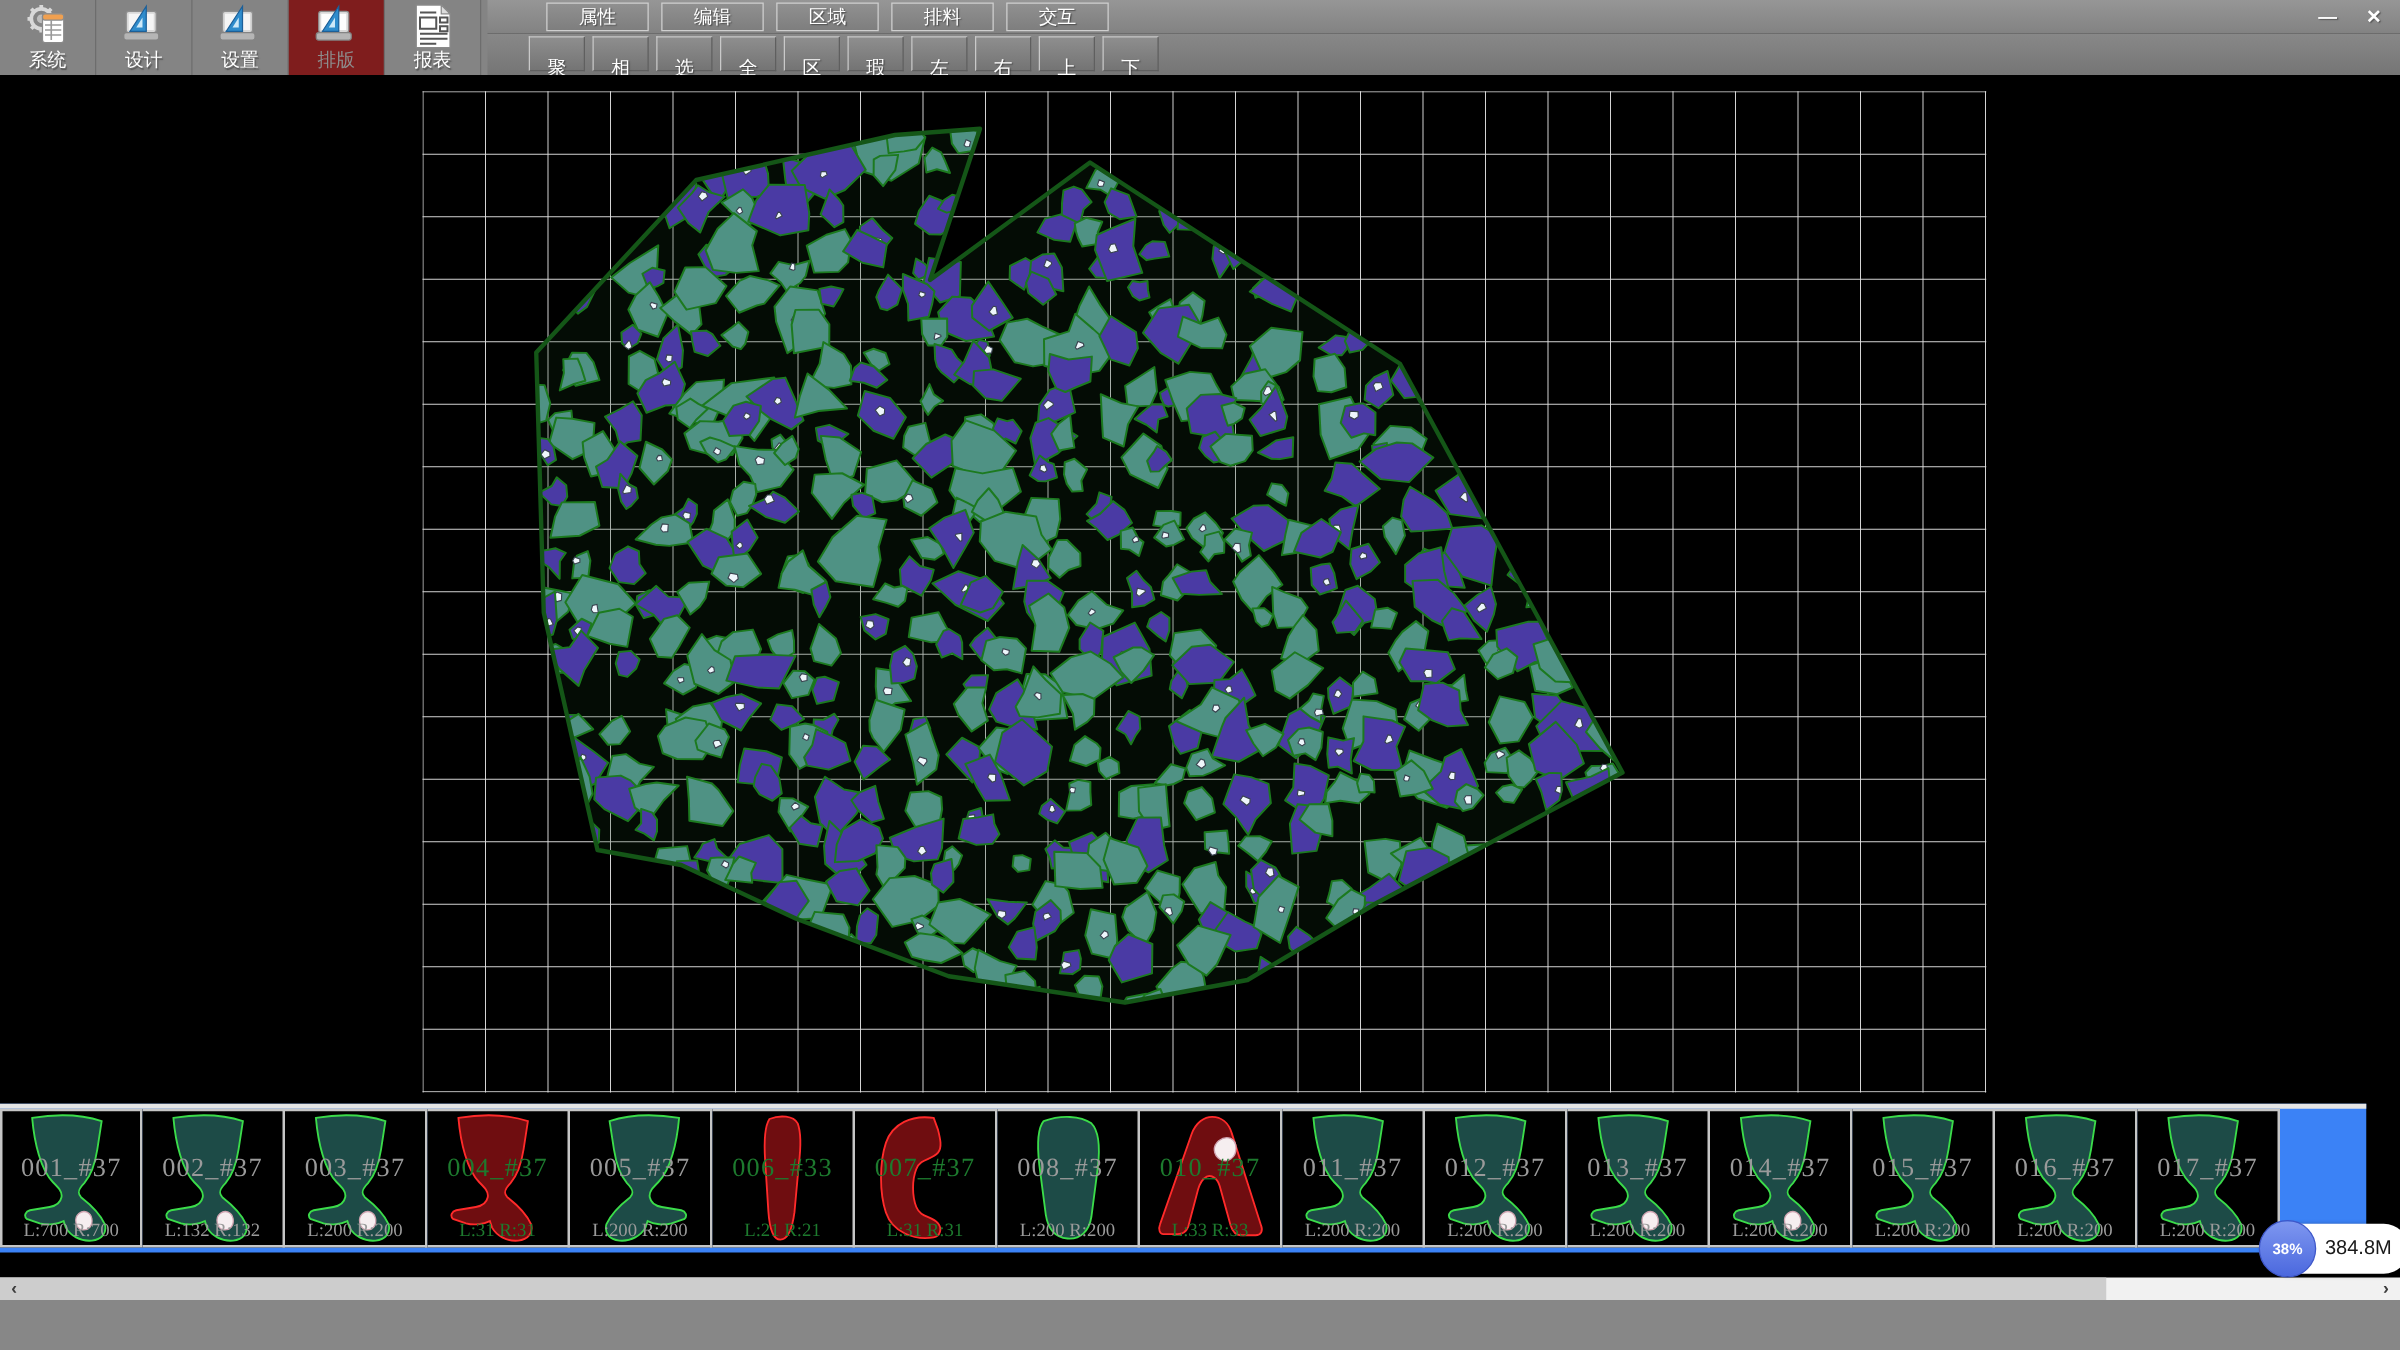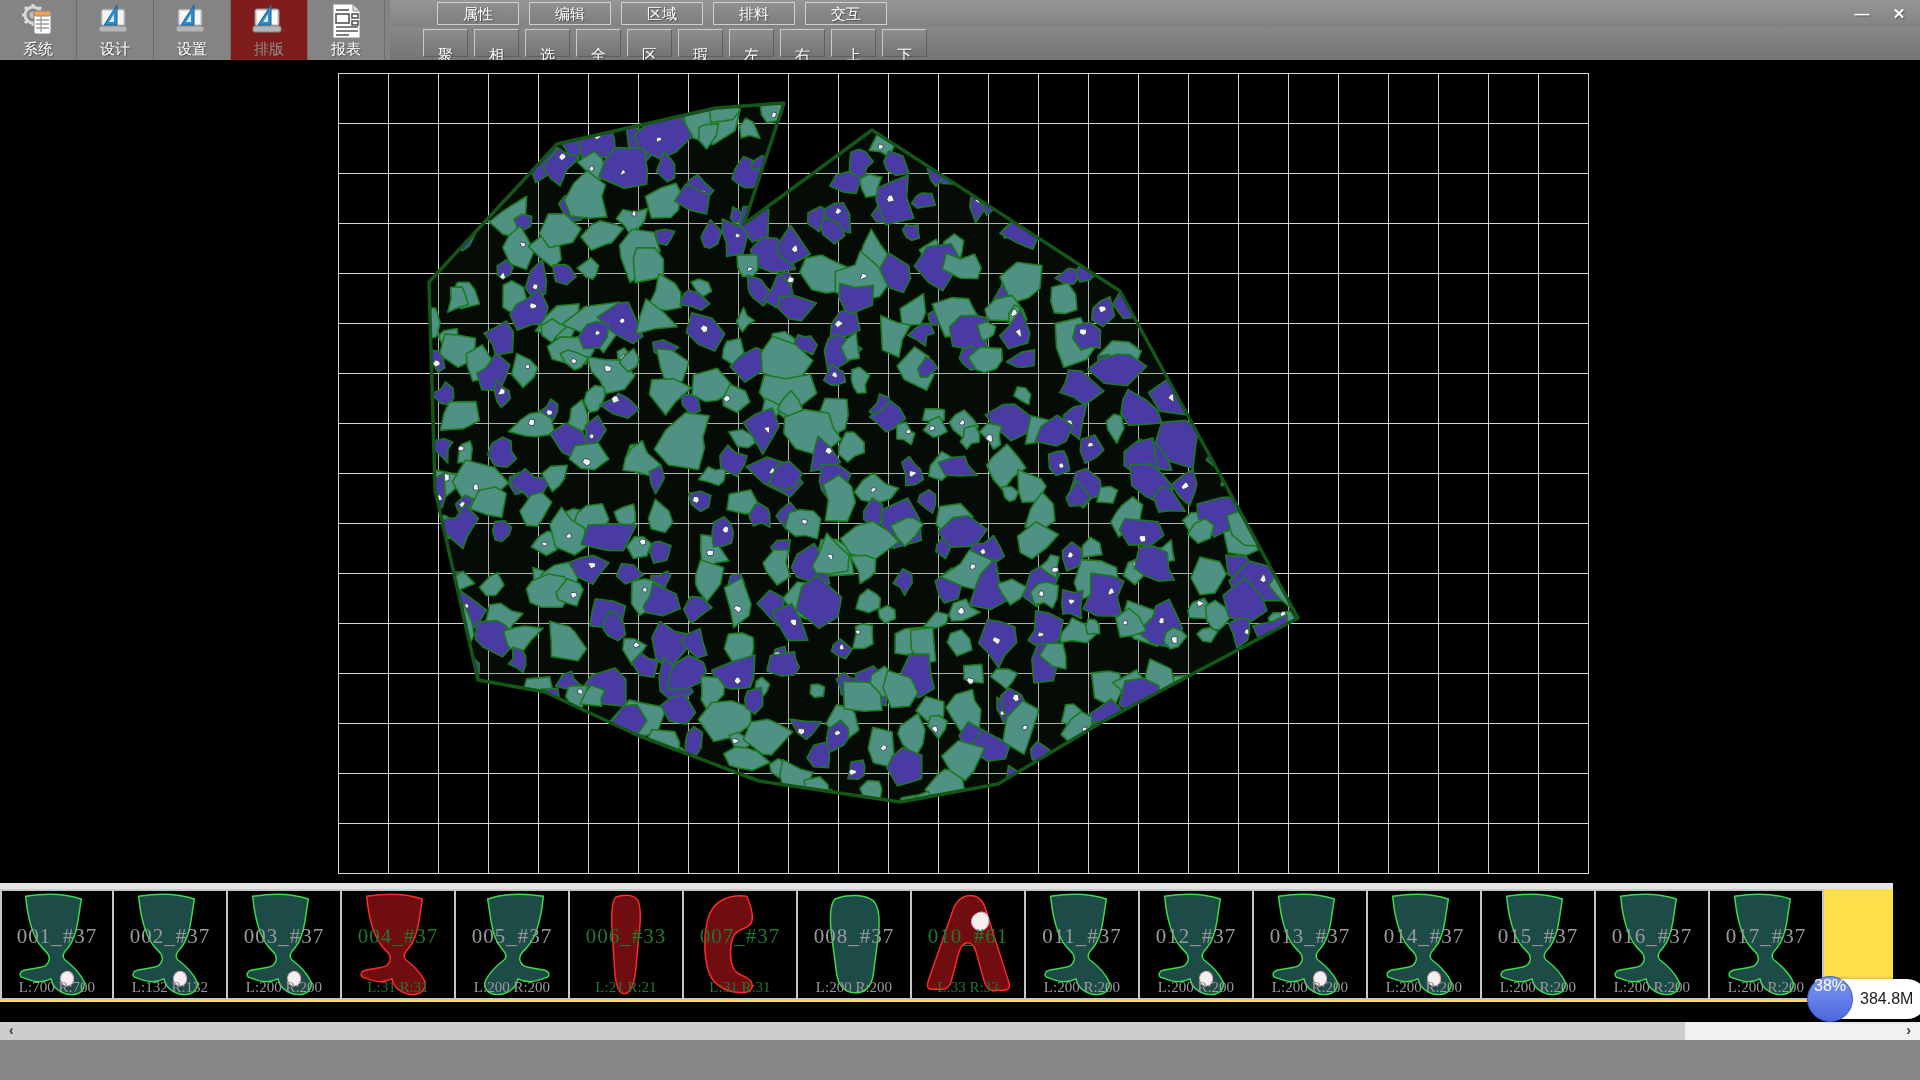--- a/index.html
+++ b/index.html
@@ -40,40 +40,40 @@
   
   .canvas{position:absolute;top:60px;left:0;width:1920px;height:823px;background:#000}
   .grid{position:absolute;left:338px;top:13px;width:1251px;height:801px;
         background-image:
           linear-gradient(to right, rgba(224,224,224,.95) 1px, transparent 1px),
           linear-gradient(to bottom, rgba(224,224,224,.95) 1px, transparent 1px);
         background-size:50px 50px}
   #hide-svg{position:absolute;left:338px;top:13px;width:1251px;height:801px}
 
   
-  .strip{position:absolute;top:883px;left:0;width:1893px;height:119px;background:#fde047;
-         border-top:6px solid #e5e5e5;box-sizing:border-box;display:flex;overflow:hidden}
+  .strip{position:absolute;top:883px;left:0;width:1893px;height:119px;background:#3b82f6;
+         border-top:4px solid #e5e5e5;box-sizing:border-box;display:flex;overflow:hidden}
   .cell{flex:none;width:114px;height:111px;box-sizing:border-box;position:relative;
         background:#000;border:2px solid #c6c6c6;border-left:none}
   .cell:first-child{border-left:2px solid #c6c6c6}
   .cell svg{position:absolute;left:50%;top:50%;transform:translate(-50%,-50%)}
   .cell .label{position:absolute;top:33px;left:0;width:100%;text-align:center;
                font-family:"Liberation Serif",serif;font-size:21px;letter-spacing:1px;
                pointer-events:none}
   .cell .lr{position:absolute;bottom:2px;left:0;width:100%;text-align:center;
             font-family:"Liberation Serif",serif;font-size:15px;pointer-events:none}
   .c-gray{color:#9a9a9a}
   .c-green{color:#1d7a2e}
 
   
   .pill{position:absolute;left:1810px;top:979px;height:40px;background:#fff;
         border-radius:20px;padding:0 14px 0 50px;box-shadow:0 1px 4px rgba(0,0,0,.45);z-index:6}
   .pill-circle{position:absolute;left:-3px;top:-3px;width:44px;height:44px;border-radius:50%;
         background:linear-gradient(#7e97f0,#4b68de);border:1px solid #3e57c9;color:#fff;
-        font-size:16px;font-weight:normal;display:flex;align-items:flex-start;justify-content:center}
+        font-size:12px;font-weight:bold;display:flex;align-items:center;justify-content:center}
   .pill-text{font-size:16px;line-height:40px;color:#1a1a1a}
 
   
   .hscroll{position:absolute;top:1022px;left:0;width:1920px;height:18px;background:#f1f1f1}
   .hthumb{position:absolute;left:0;top:0;width:1685px;height:18px;background:#cdcdcd}
   .arrow{position:absolute;top:0;height:18px;line-height:17px;color:#3c3c3c;
          font-weight:bold;font-size:14px}
   .arrow.left{left:9px}
   .arrow.right{right:9px}
   .statusbar{position:absolute;top:1040px;left:0;width:1920px;height:40px;background:#878787}
@@ -1047,21 +1047,21 @@
       <div class="label c-gray">008_#37</div>
       <div class="lr c-gray">L:200 R:200</div>
     </div>
     <div class="cell">
       <svg viewBox="0 0 100 122" width="90" height="106">
         <g>
           <path d="M7,112 C4,112 2,108 4,103 L33,20 C37,9 45,4 52,4 C60,4 67,9 70,19 L97,104 C99,109 97,113 92,113 L78,113 C74,113 71,110 69,104 L59,68 C57,61 52,57 47,59 C43,61 41,64 39,71 L30,105 C28,110 25,112 20,112 Z" fill="#6f0d10" stroke="#ff2a2a" stroke-width="1.7"></path>
           <path d="M58,26 C66,20 74,24 74,33 C74,42 66,47 59,43 C53,39 52,31 58,26 Z" fill="#f6eef0" stroke="#cfa3b0" stroke-width="1.2"></path>
         </g>
       </svg>
-      <div class="label c-green">010_#61</div>
+      <div class="label c-green">010_#37</div>
       <div class="lr c-green">L:33 R:33</div>
     </div>
     <div class="cell">
       <svg viewBox="0 0 100 122" width="90" height="106">
         <g>
           <path d="M14,5 C38,1 60,2 78,8 L74,34 C72,47 69,57 62,65 C57,70 55,74 59,78 C68,85 77,94 81,103 C83,111 78,117 69,118 C58,119 49,113 45,106 L43,100 C37,103 28,104 21,102 L9,98 C6,95 8,91 12,90 L30,87 C36,86 40,83 41,78 C42,73 38,69 33,64 C22,53 16,28 14,5 Z" fill="#1d4b47" stroke="#3bdc4a" stroke-width="1.7"></path>
         </g>
       </svg>
       <div class="label c-gray">011_#37</div>
       <div class="lr c-gray">L:200 R:200</div>

